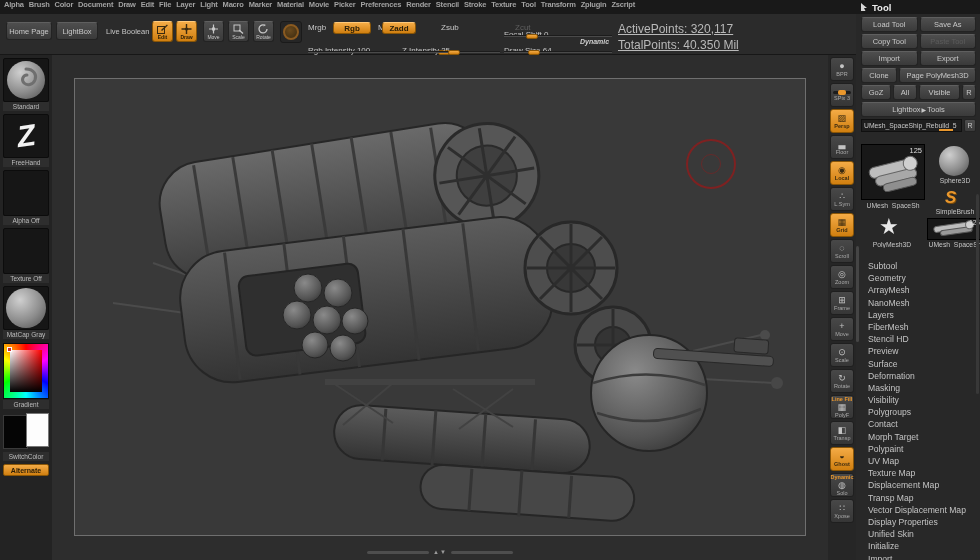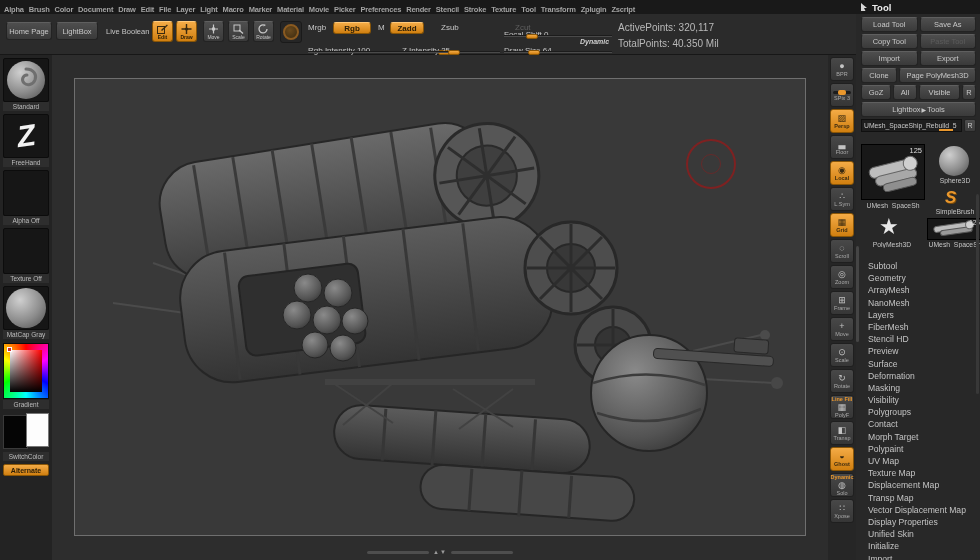--- a/index.html
+++ b/index.html
@@ -1,40 +1,40 @@
 <!DOCTYPE html>
 <html><head>
 <meta charset="utf-8">
 <style>
   html,body{margin:0;padding:0;background:#151515;}
   body{width:980px;height:560px;overflow:hidden;font-family:"Liberation Sans",sans-serif;}
   *{box-sizing:border-box;}
   #app{position:relative;width:980px;height:560px;background:#2b2b2b;}
 
   
-  .menubar{position:absolute;top:0;left:0;width:980px;height:14px;background:#191919;display:flex;align-items:flex-end;z-index:30;}
+  .menubar{position:absolute;top:0;left:0;width:980px;height:14px;background:#191919;display:flex;align-items:flex-start;z-index:30;}
   .menus{display:flex;gap:5px;padding-left:4px;white-space:nowrap;}
   .menu-item{font-size:7.5px;font-weight:bold;color:#a2a2a2;letter-spacing:-0.2px;cursor:default;}
   .panel-header{position:absolute;left:860px;top:0;height:14px;display:flex;align-items:center;gap:4px;color:#ececec;font-size:9.5px;font-weight:bold;}
 
   
   .toolbar{position:absolute;top:14px;left:0;width:872px;height:41px;background:#2b2b2b;border-bottom:1px solid #171717;z-index:20;}
   .tb{position:absolute;}
   .btn{background:linear-gradient(#4e4e4e,#3a3a3a);border:1px solid #232323;border-top-color:#5f5f5f;border-radius:3px;color:#c8c8c8;font-size:7.5px;display:flex;align-items:center;justify-content:center;cursor:default;}
   .btn.orange{background:linear-gradient(#f4ab46,#d07f10);border-color:#8a5607;border-top-color:#ffc878;color:#2e2008;font-weight:bold;}
   .tool-btn{width:21px;height:21px;flex-direction:column;gap:0;}
   .tool-btn .tlabel{font-size:5px;line-height:5px;margin-top:1px;}
   .tbtext{font-size:8px;color:#c6c6c6;}
   .pill{padding:0 6px;height:12px;border-radius:3px;font-size:8px;}
   .dimtext{color:#5f5f5f;}
   .slider{position:absolute;height:14px;}
   .slider .stext{font-size:8px;color:#c6c6c6;white-space:nowrap;}
   .slider .track{position:absolute;left:0;bottom:0;height:2px;background:#1c1c1c;border-bottom:1px solid #4a4a4a;width:100%;}
   .slider .handle{position:absolute;bottom:-2px;width:12px;height:5px;border-radius:2px;background:linear-gradient(#f4ab46,#d07f10);border:1px solid #8a5607;}
-  .points{font-size:10px;color:#b9b9b9;}
+  .points{font-size:12px;color:#b9b9b9;text-decoration:underline;}
   .brush-preview{width:22px;height:22px;background:#262626;border:1px solid #1a1a1a;border-radius:3px;display:flex;align-items:center;justify-content:center;}
   .brush-preview .ring{width:16px;height:16px;border-radius:50%;border:2px solid #8a5a20;background:radial-gradient(circle at 40% 35%,#6b4a1d,#3a2a10);}
   .dyn{font-size:7px;font-style:italic;font-weight:bold;color:#cfcfcf;}
 
   
   .left-sidebar{position:absolute;left:0;top:55px;width:52px;height:505px;background:#232323;z-index:10;}
   .lthumb{width:46px;margin:3px auto 0;position:relative;cursor:default;}
   .lthumb .img{width:46px;height:44px;background:#161616;border:1px solid #0c0c0c;border-radius:2px;display:flex;align-items:center;justify-content:center;overflow:hidden;}
   .lthumb .lab{width:46px;font-size:6.5px;color:#bdbdbd;background:#2e2e2e;text-align:center;line-height:9px;height:9px;overflow:hidden;}
   .sphere{border-radius:50%;background:radial-gradient(circle at 35% 30%,#cfcfcf,#8d8d8d 55%,#4c4c4c);}
@@ -186,21 +186,21 @@
 
     <span class="tb tbtext" style="left:308px;top:9px;">Mrgb</span>
     <div class="tb btn orange pill" style="left:333px;top:8px;width:38px;">Rgb</div>
     <span class="tb tbtext" style="left:378px;top:9px;">M</span>
     <div class="tb slider" style="left:308px;top:25px;width:150px;">
       <span class="stext">Rgb Intensity 100</span>
       <div class="track"></div>
       <div class="handle" style="left:130px;"></div>
     </div>
 
-    <div class="tb btn orange pill" style="left:390px;top:8px;width:34px;">Zadd</div>
+    <div class="tb btn orange pill" style="left:382px;top:8px;width:34px;">Zadd</div>
     <span class="tb tbtext" style="left:441px;top:9px;">Zsub</span>
     <span class="tb tbtext dimtext" style="left:468px;top:9px;margin-left:47px;">Zcut</span>
     <div class="tb slider" style="left:402px;top:25px;width:98px;">
       <span class="stext">Z Intensity 25</span>
       <div class="track"></div>
       <div class="handle" style="left:46px;"></div>
     </div>
 
     <div class="tb slider" style="left:504px;top:9px;width:108px;">
       <span class="stext">Focal Shift 0</span>

